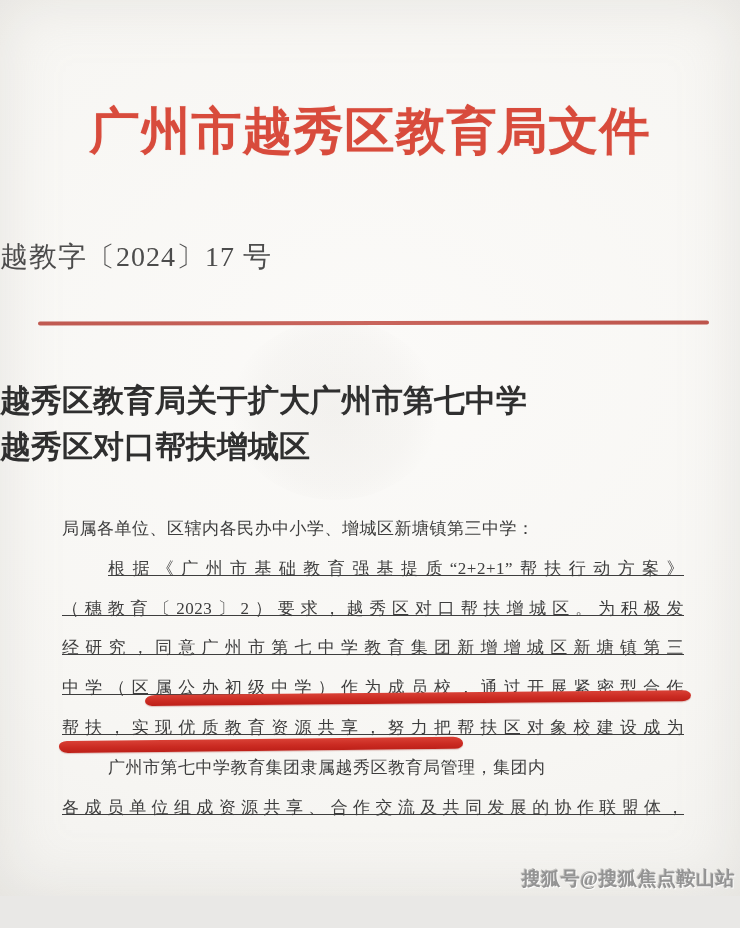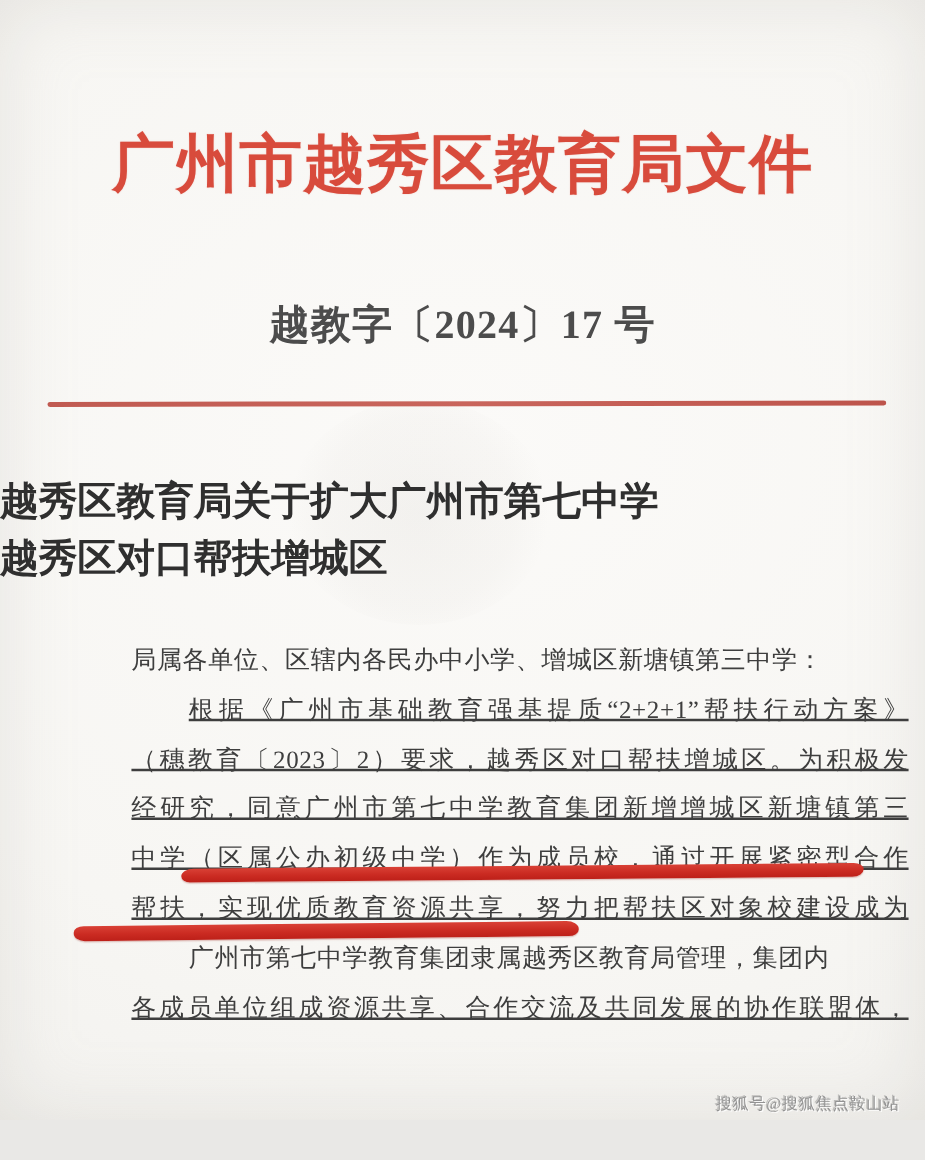--- a/index.html
+++ b/index.html
@@ -39,25 +39,24 @@
     font-weight: bold;
     letter-spacing: 1px;
     color: #d84b3c;
     text-shadow: 0 0 1px rgba(216,75,60,0.35);
   }
   .doc-number {
     position: absolute;
     left: 0;
     top: 238px;
     width: 100%;
-    text-align: center;
-    font-size: 32px;
+    text-align: left;
+    font-size: 28px;
     letter-spacing: 1px;
     color: #4c4c4c;
-    font-weight: bold;
   }
   .red-divider {
     position: absolute;
     left: 38px;
     top: 321px;
     width: 671px;
     height: 4px;
     background: linear-gradient(to right, #c05a51, #c9655c 50%, #bd544b);
     border-radius: 2px;
     transform: rotate(-0.1deg);
@@ -70,24 +69,23 @@
     font-size: 31px;
     font-weight: bold;
     line-height: 46px;
     color: #2f2f2f;
   }
   .body-text {
     position: absolute;
     left: 62px;
     top: 509px;
     width: 622px;
-    font-size: 20px;
+    font-size: 17px;
     color: #3e3e3e;
     letter-spacing: 0.5px;
-    margin-left: 43px;
   }
   .bline {
     height: 39.8px;
     line-height: 39.8px;
     overflow: hidden;
   }
   .bline.fill {
     text-align: justify;
     text-align-last: justify;
     text-decoration: underline;
@@ -117,24 +115,24 @@
     left: 59px;
     top: 741px;
     width: 404px;
     height: 12px;
     transform: rotate(-0.6deg);
     transform-origin: left center;
     border-radius: 8px 10px 8px 9px / 5px 6px 5px 6px;
   }
   .sohu-watermark {
     position: absolute;
-    right: 20px;
+    right: 5px;
     bottom: 4px;
-    font-size: 13px;
-    font-weight: normal;
+    font-size: 19px;
+    font-weight: bold;
     letter-spacing: 0.5px;
     color: #939393;
     text-shadow: 1px 1px 0 rgba(255,255,255,0.85), -1px -1px 0 rgba(100,100,100,0.35);
   }
 </style>
 </head>
 <body>
 
 <div class="page">
 

